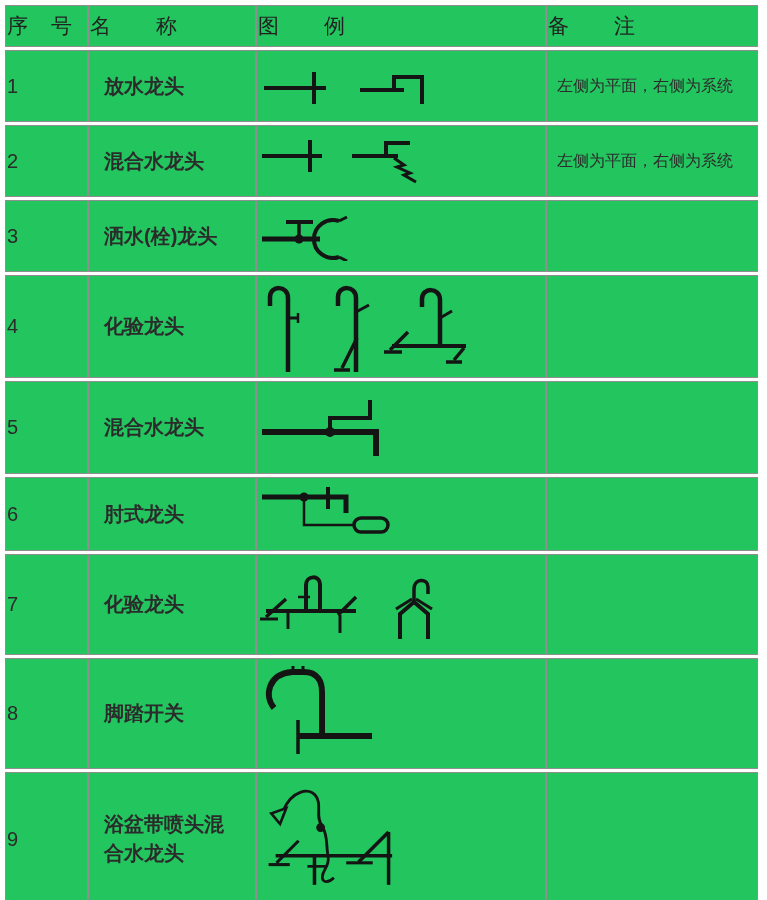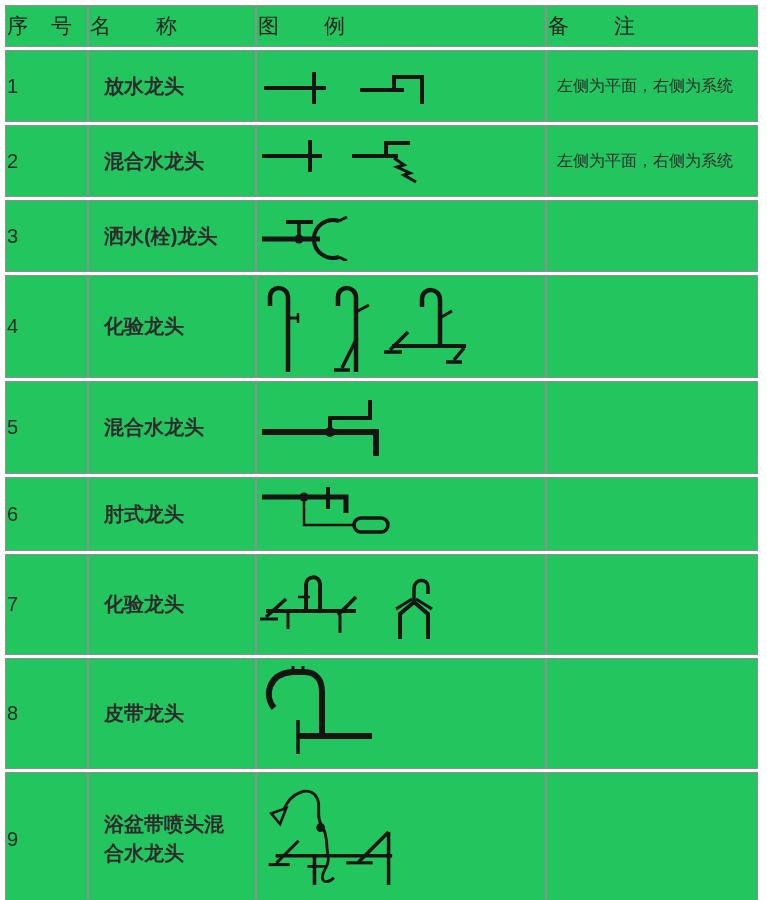--- a/index.html
+++ b/index.html
@@ -171,21 +171,21 @@
           <path class="s" d="M156 34 V20 C156 9 170 9 170 18 V25" stroke-width="3.5"></path>
           <path class="s" d="M138 40 L154 30" stroke-width="3"></path>
           <path class="s" d="M174 40 L158 30" stroke-width="3"></path>
         </svg>
       </td>
       <td class="remark"></td>
     </tr>
 
     <tr>
       <td>8</td>
-      <td class="name">皮带龙头</td>
+      <td class="name">脚踏开关</td>
       <td>
         <svg width="125" height="100" viewBox="0 0 125 100">
           <path class="s" d="M16 44 C6 32 10 10 34 8 H46 C60 8 64 18 64 28 V72" stroke-width="6"></path>
           <path class="s" d="M35 2 V11" stroke-width="3"></path>
           <path class="s" d="M45 2 V11" stroke-width="3"></path>
           <path class="s" d="M40 72 H114" stroke-width="6"></path>
           <path class="s" d="M40 56 V90" stroke-width="3.5"></path>
         </svg>
       </td>
       <td class="remark"></td>

